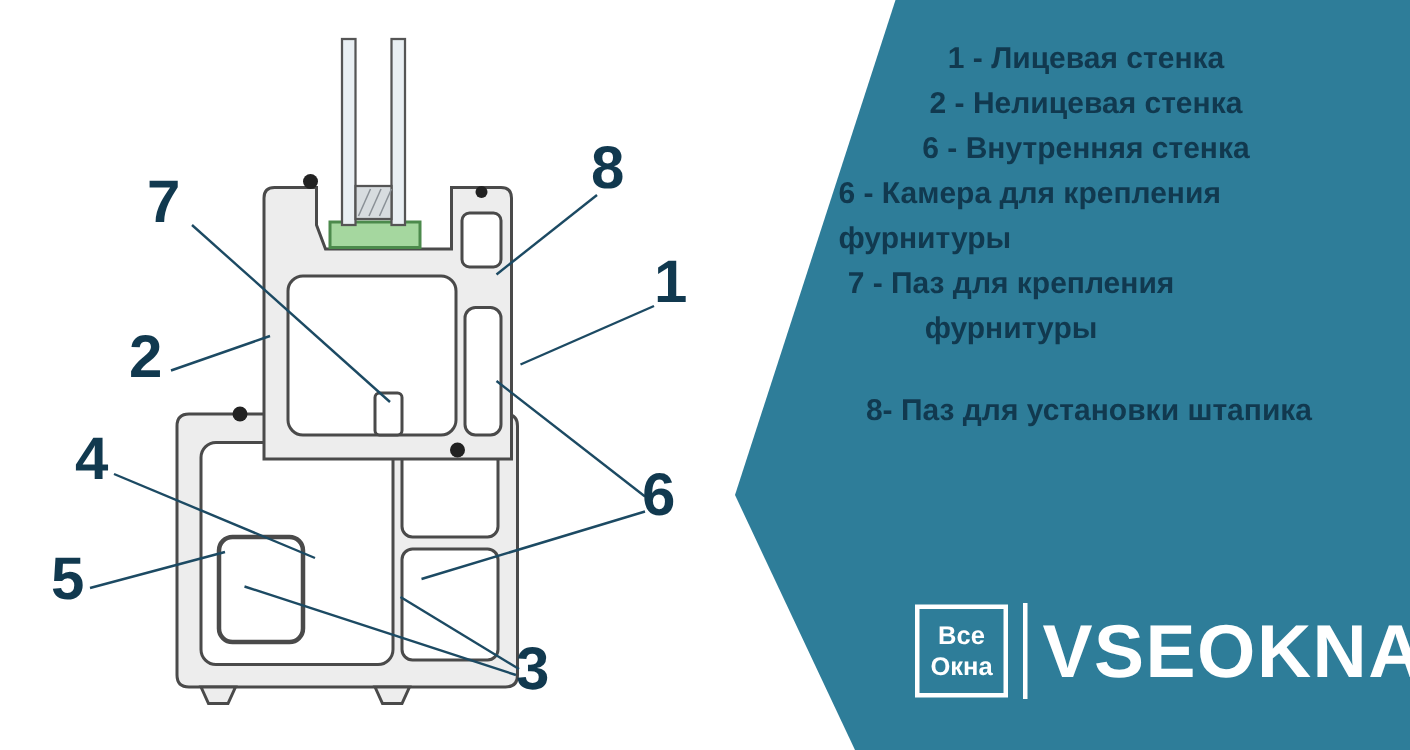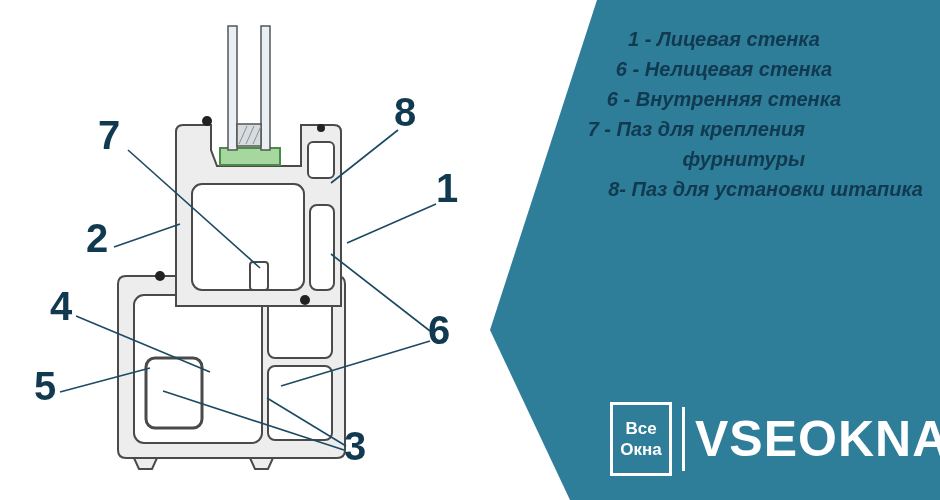--- a/index.html
+++ b/index.html
@@ -20,33 +20,33 @@
     position:absolute;font-size:40px;font-weight:bold;color:var(--callout);
     line-height:1;font-family:"Liberation Sans",sans-serif;
   }
   .panel{
     position:absolute;left:470px;top:0;width:470px;height:500px;
     background:var(--panel);
     clip-path:polygon(127px 0px,470px 0px,470px 500px,100px 500px,20px 330px);
   }
   .legend{
     position:absolute;top:24px;left:55px;width:398px;
-    color:var(--text-dark);font-weight:bold;font-style:italic;
+    color:var(--text-dark);font-weight:bold;
     font-size:20px;line-height:1.5;
   }
   .legend-item{text-align:center;}
   .legend-item.wrap6{text-align:left;padding-left:34px;max-width:320px;}
-  .legend-item.wrap7{text-align:right;padding-left:18px;max-width:280px;}
-  .legend-item.left8{text-align:right;padding-left:4px;}
+  .legend-item.wrap7{text-align:center;padding-left:18px;max-width:280px;}
+  .legend-item.left8{text-align:center;padding-left:4px;margin-top:25px;}
   .logo{
     position:absolute;left:140px;top:402px;display:flex;align-items:center;
     gap:10px;color:#ffffff;
   }
   .logo-box{
-    width:62px;height:74px;border:3px solid #ffffff;display:flex;
+    width:62px;height:62px;border:3px solid #ffffff;display:flex;
     flex-direction:column;justify-content:center;align-items:center;
     font-weight:bold;font-size:17px;line-height:1.25;
   }
   .logo-divider{width:3px;height:64px;background:#ffffff;}
   .logo-text{display:flex;flex-direction:column;}
   .brand{font-size:50px;font-weight:bold;letter-spacing:1px;line-height:1;}
   .tagline{font-size:9px;letter-spacing:2.2px;text-align:right;margin-top:4px;font-weight:bold;}
 </style>
 </head>
 <body>
@@ -113,22 +113,23 @@
     <div class="callout" style="left:436px;top:168px">1</div>
     <div class="callout" style="left:50px;top:286px">4</div>
     <div class="callout" style="left:428px;top:310px">6</div>
     <div class="callout" style="left:34px;top:366px">5</div>
     <div class="callout" style="left:344px;top:426px">3</div>
   </div>
 
   <div class="panel">
     <div class="legend">
       <div class="legend-item">1 - Лицевая стенка</div>
-      <div class="legend-item">6 - Нелицевая стенка</div>
+      <div class="legend-item">2 - Нелицевая стенка</div>
       <div class="legend-item">6 - Внутренняя стенка</div>
+      <div class="legend-item wrap6">6 - Камера для крепления фурнитуры</div>
       <div class="legend-item wrap7">7 - Паз для крепления фурнитуры</div>
       <div class="legend-item left8">8- Паз для установки штапика</div>
     </div>
 
     <div class="logo">
       <div class="logo-box">
         <span>Все</span>
         <span>Окна</span>
       </div>
       <div class="logo-divider"></div>

